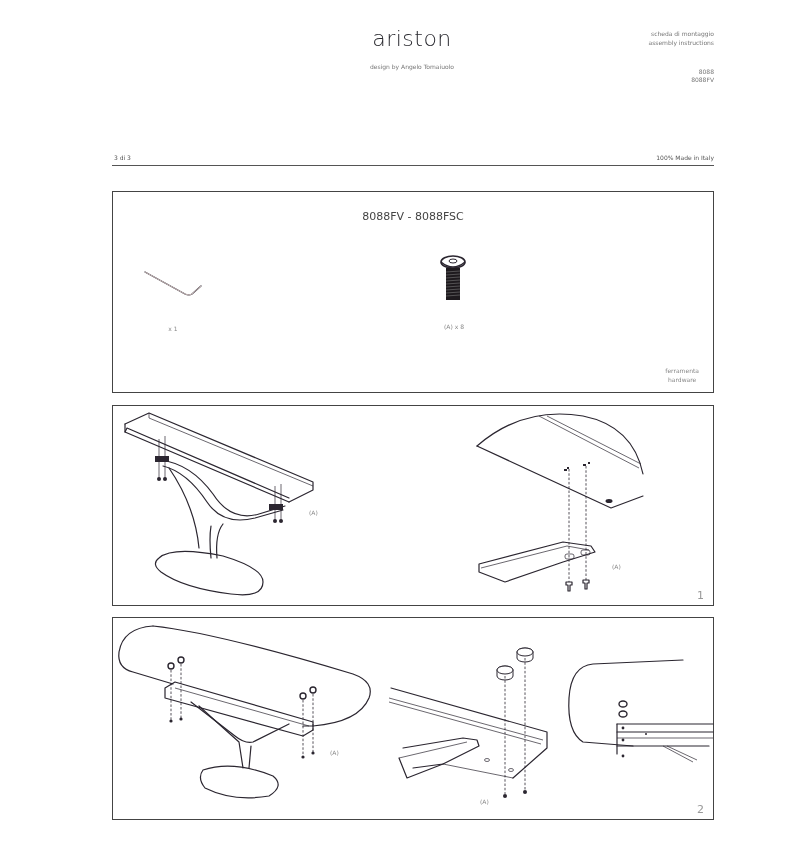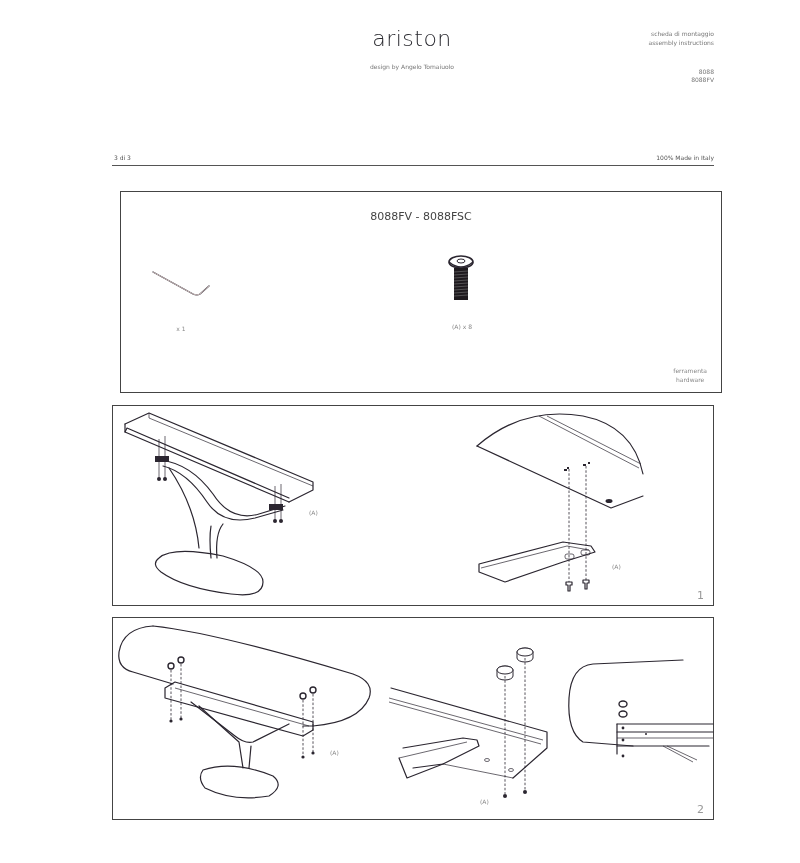--- a/index.html
+++ b/index.html
@@ -8,21 +8,21 @@
     .abs { position: absolute; }
     .brand { left: 0; width: 824px; top: 26px; text-align: center; font-size: 22px;
              letter-spacing: 0.5px; color: #2a2a30; font-family: "DejaVu Sans", sans-serif; font-weight: 300; }
     .designer { left: 0; width: 824px; top: 63px; text-align: center; font-size: 6px; color: #777; }
     .doc-type { right: 86px; top: 29px; text-align: right; font-size: 6px; color: #777; line-height: 9px; }
     .codes { right: 86px; top: 68px; text-align: right; font-size: 6px; color: #777; line-height: 8px; }
     .page-no { left: 114px; top: 154px; font-size: 6px; color: #555; }
     .made-in { right: 86px; top: 154px; font-size: 6px; color: #555; }
     .rule { left: 112px; top: 165px; width: 602px; height: 1px; background: #555; }
     .panel { border: 1.3px solid #444; box-sizing: border-box; background: #fff; }
-    .p1 { left: 120px; top: 191px; width: 602px; height: 202px; }
+    .p1 { left: 112px; top: 191px; width: 602px; height: 202px; }
     .p2 { left: 112px; top: 405px; width: 602px; height: 201px; }
     .p3 { left: 112px; top: 617px; width: 602px; height: 203px; }
     .p-title { left: 0; width: 100%; top: 18px; text-align: center; font-size: 11px; color: #444; }
     .caption { font-size: 6px; color: #888; text-align: center; }
     .hw-label { right: 14px; bottom: 8px; text-align: center; font-size: 6px; color: #888; line-height: 9px; }
     .step-no { right: 9px; bottom: 3px; font-size: 11px; color: #999; }
     .letter { font-size: 6px; color: #888; }
     svg { position: absolute; overflow: visible; }
     .ln { fill: none; stroke: #2b2630; stroke-width: 1.2; stroke-linejoin: round; stroke-linecap: round; }
     .thin { fill: none; stroke: #2b2630; stroke-width: 0.7; }

